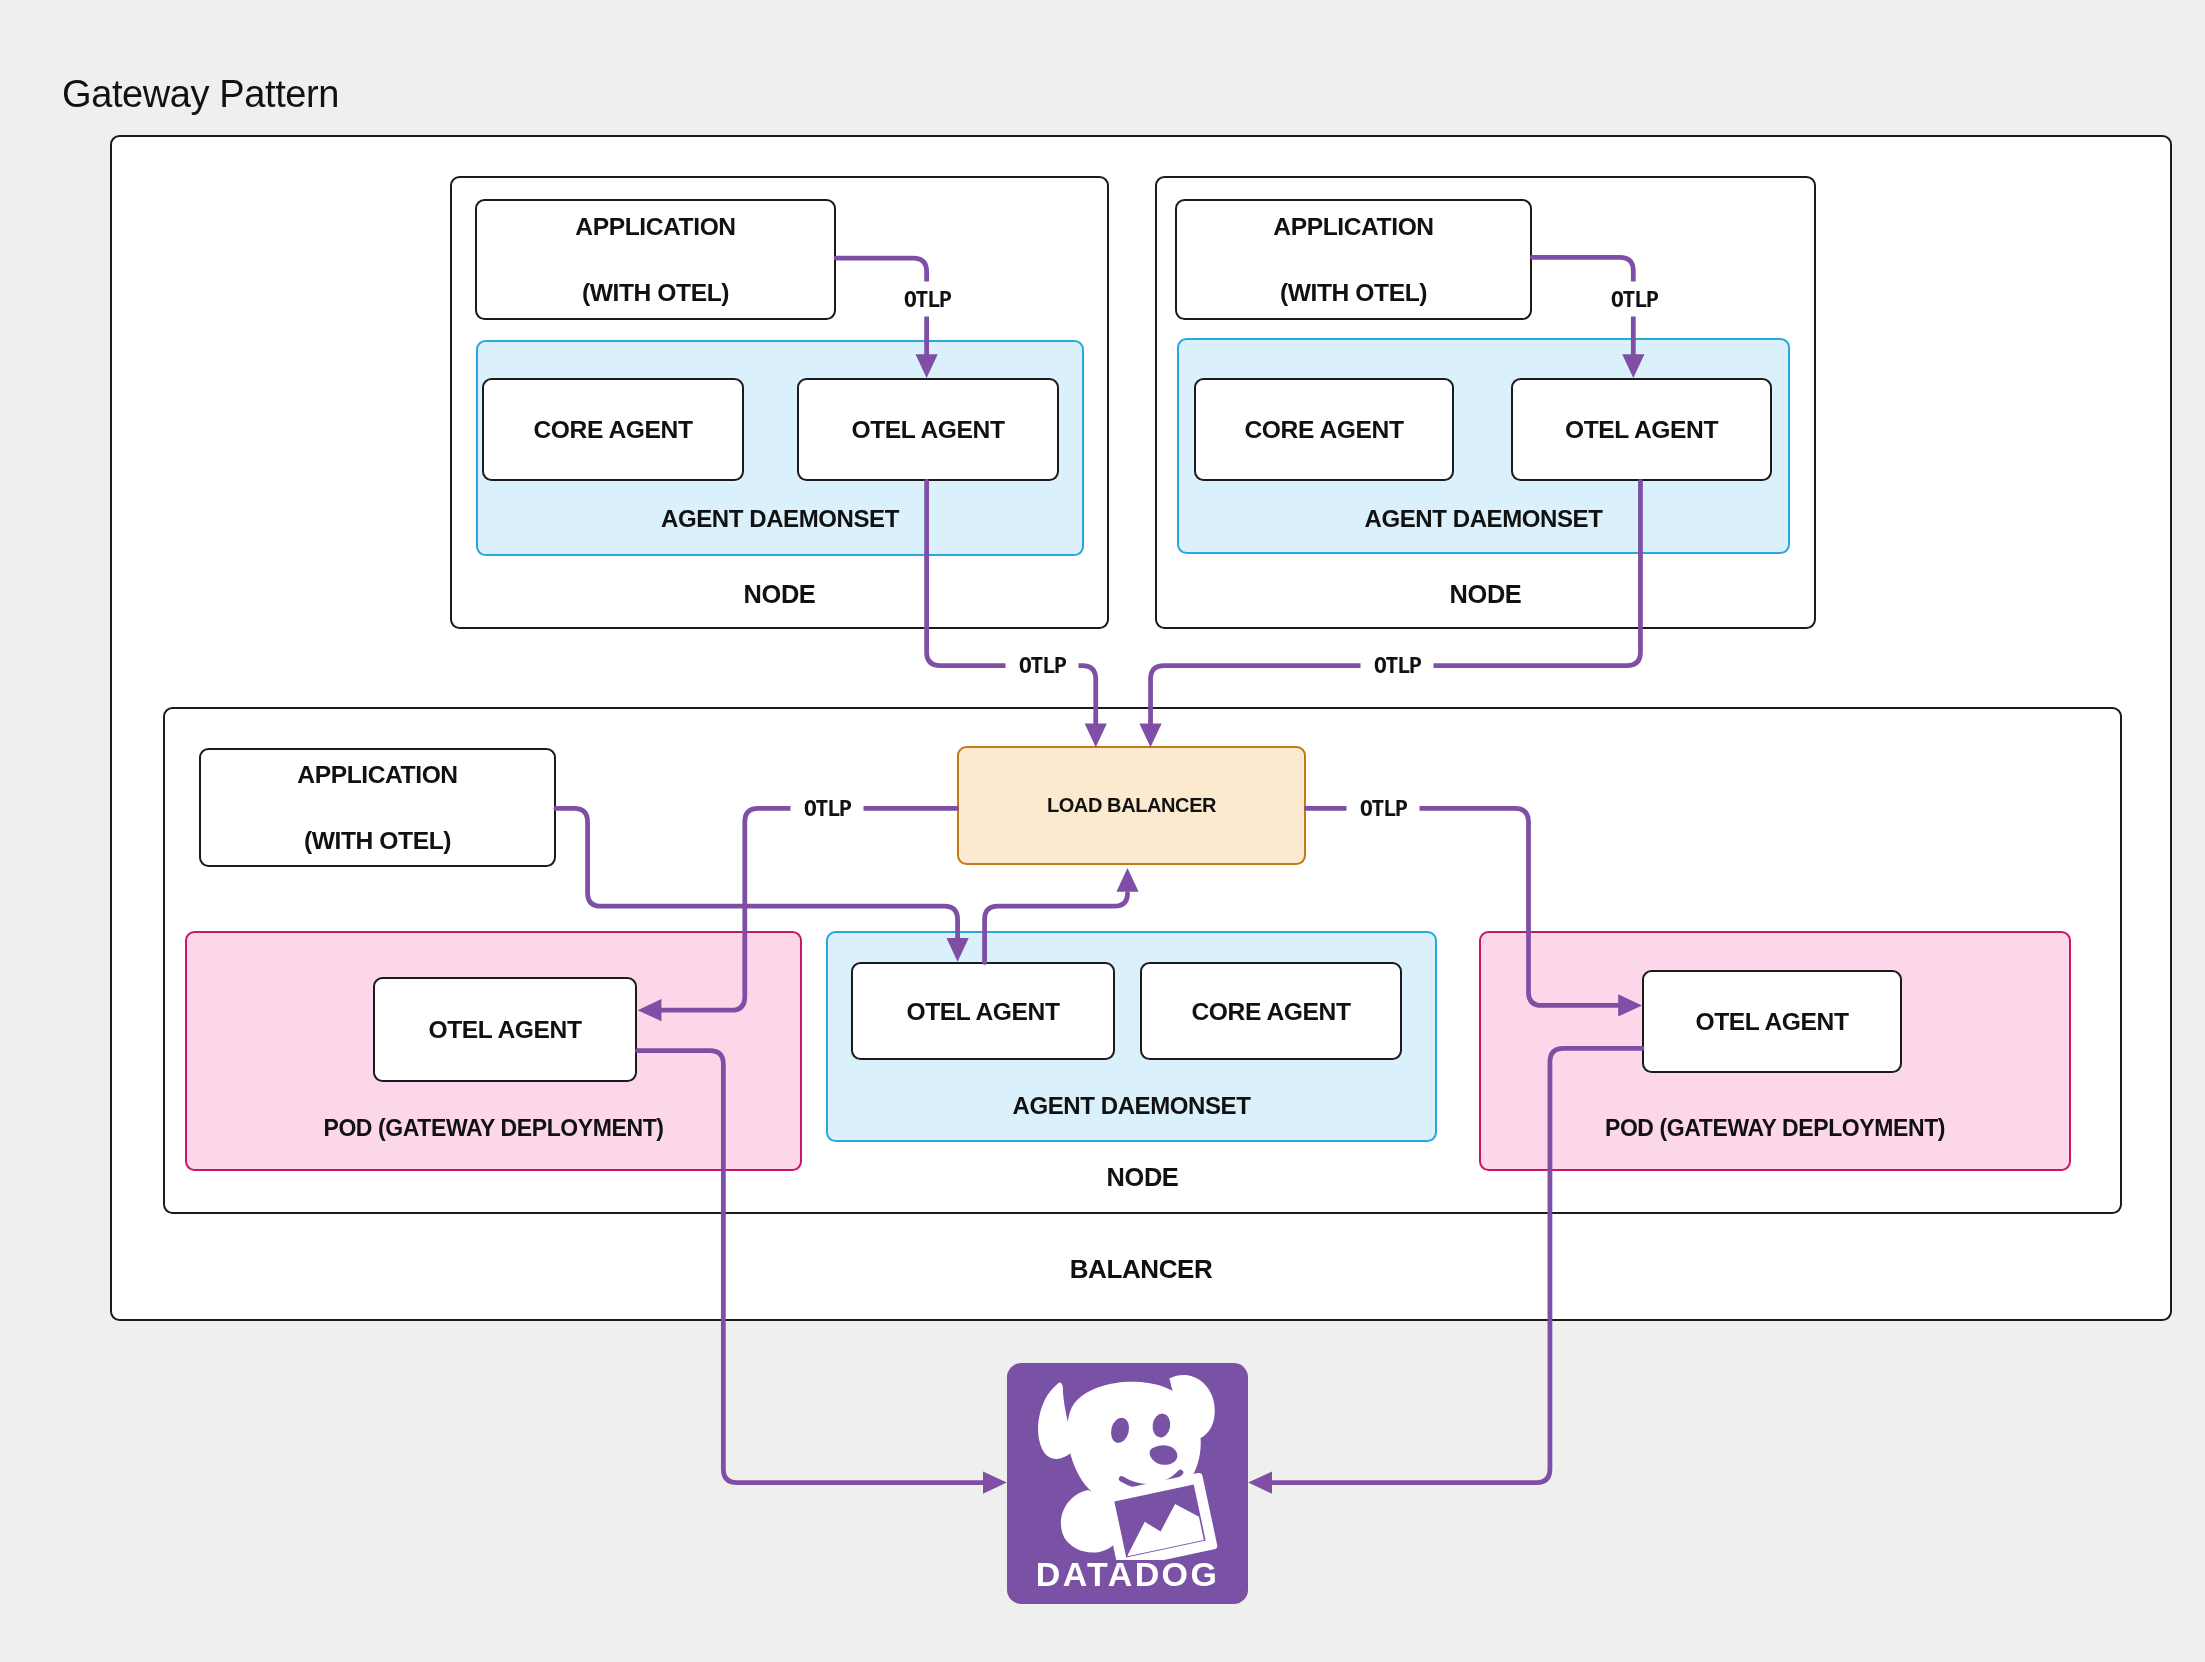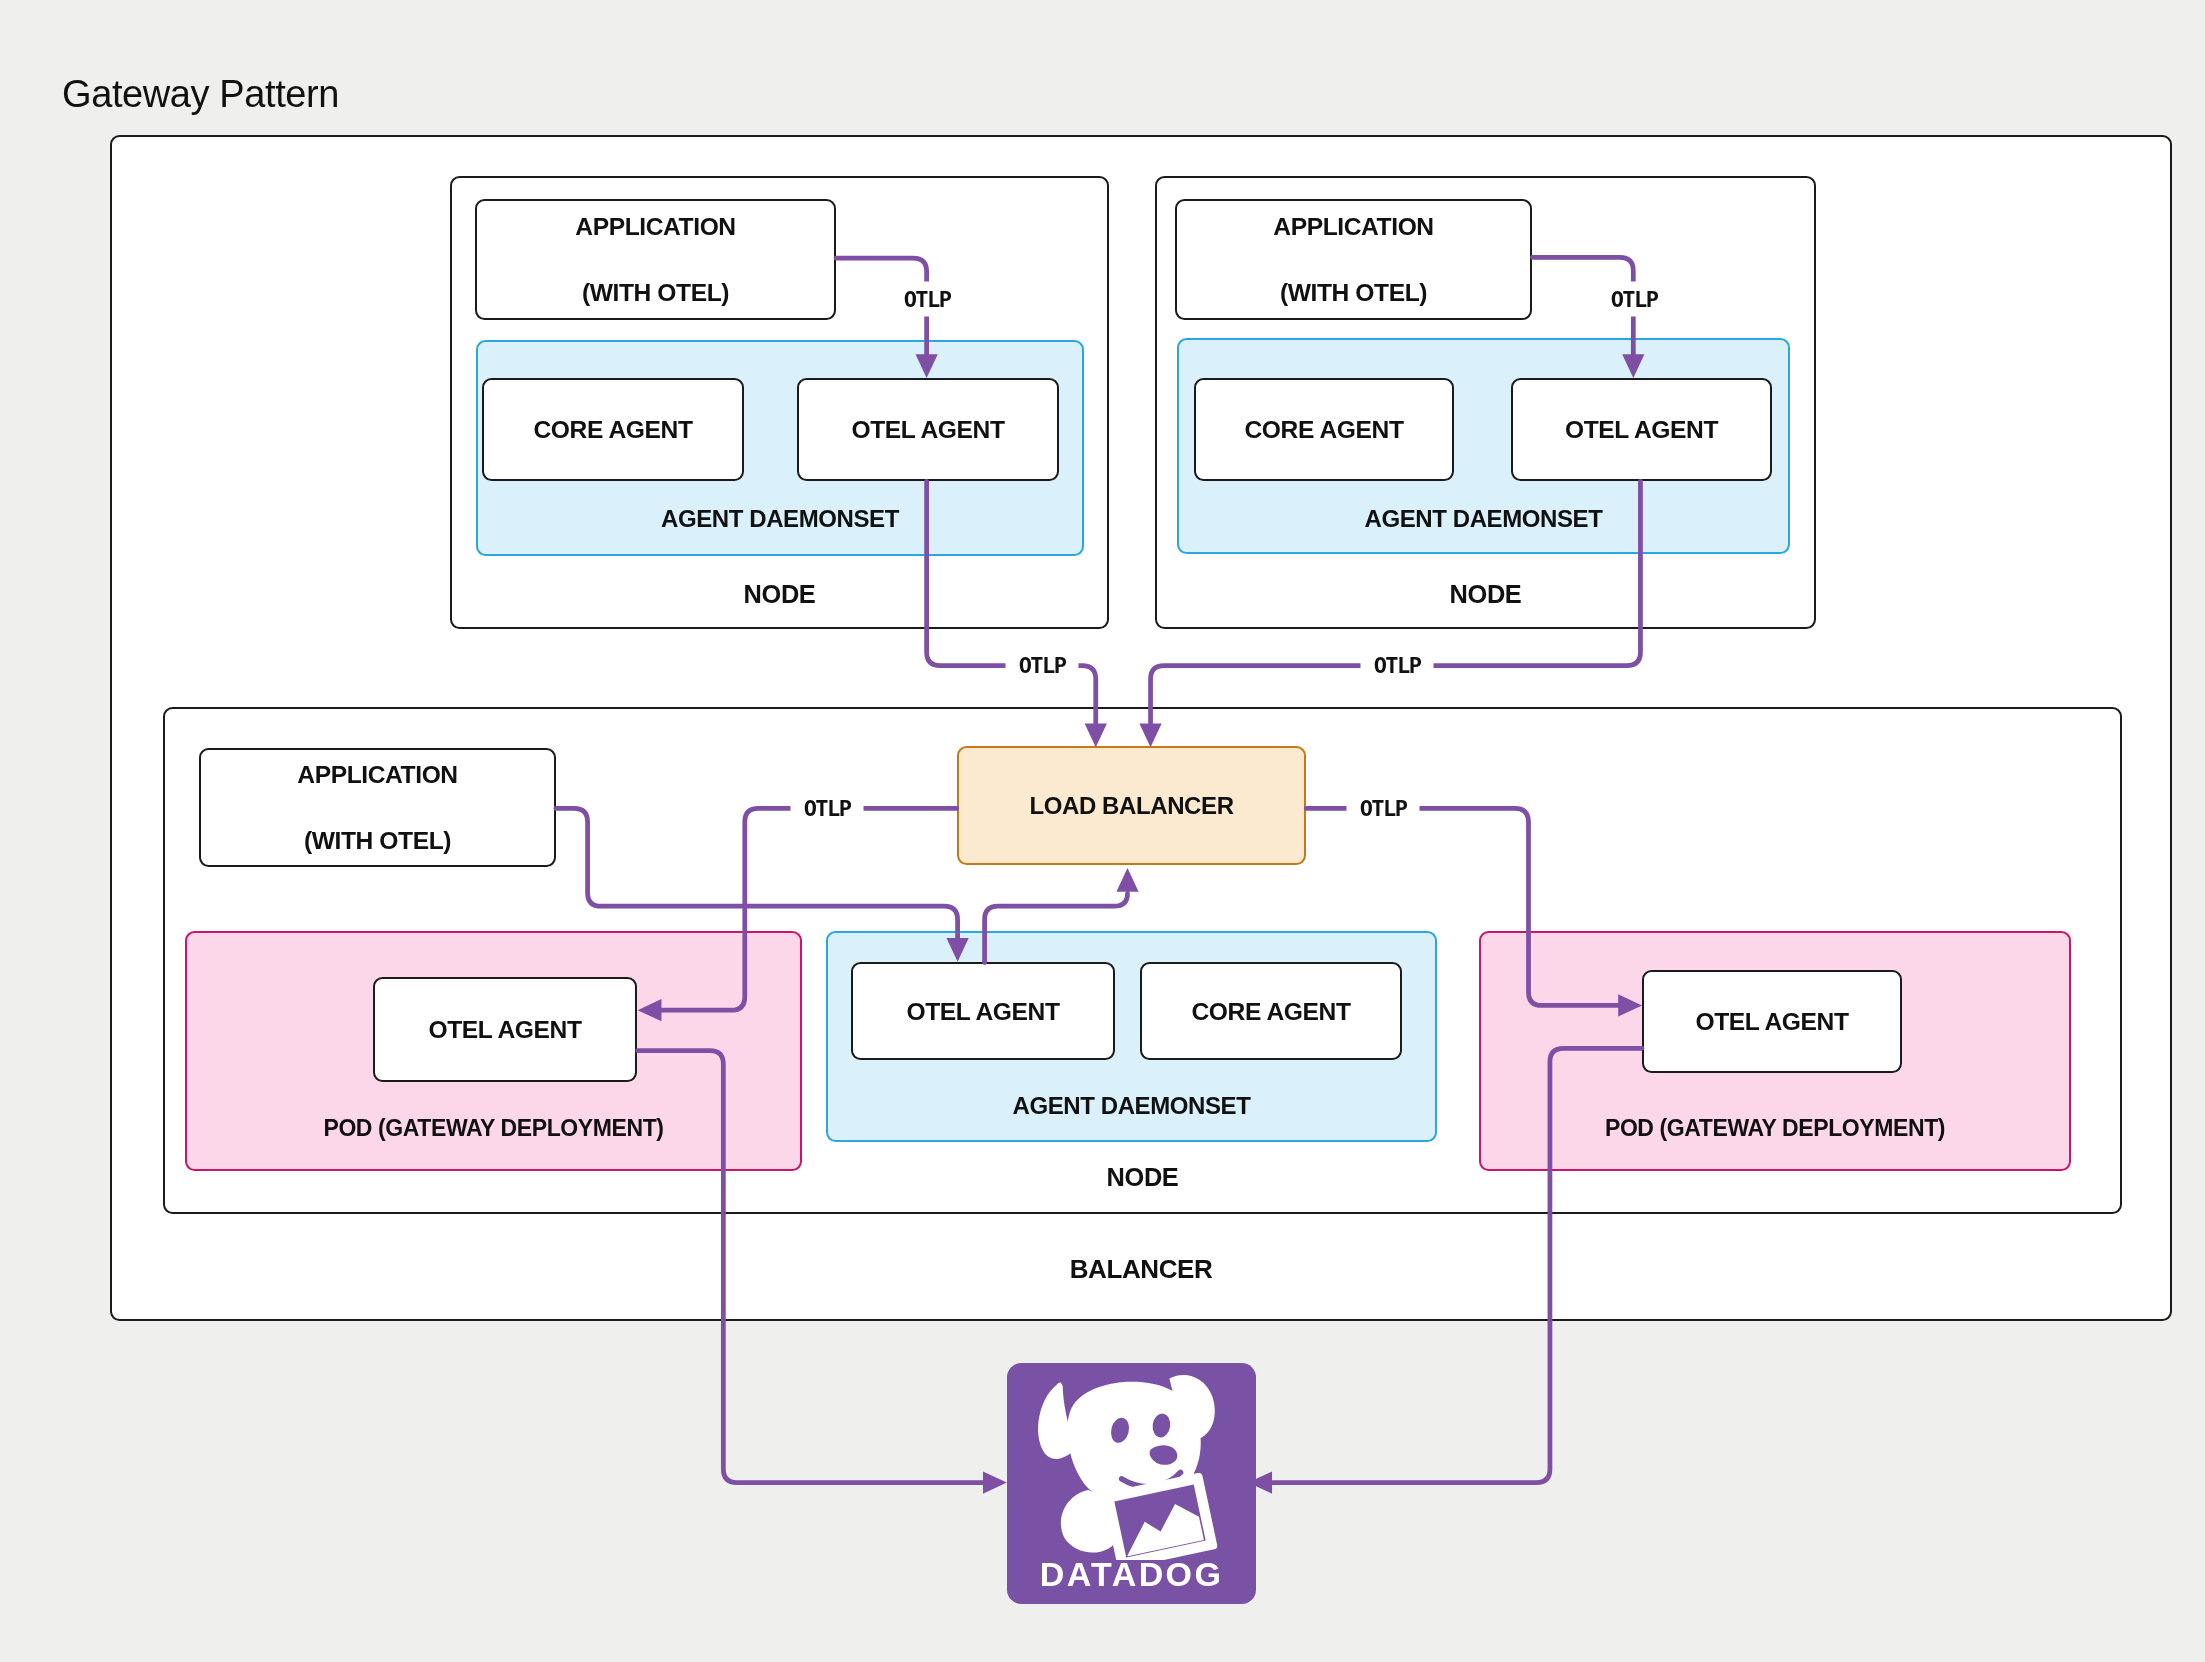--- a/index.html
+++ b/index.html
@@ -37,21 +37,21 @@
     position:absolute;width:73px;height:35px;transform:translate(-50%,-50%);
     display:flex;align-items:center;justify-content:center;background:var(--canvas);
     font-family:"DejaVu Sans Mono","Liberation Mono",monospace;
     font-size:22px;font-weight:700;color:var(--text);z-index:6;letter-spacing:-1.6px;
   }
   #wires{position:absolute;left:0;top:0;z-index:5;pointer-events:none;}
   #wires path{stroke:var(--connector-purple);stroke-width:6;fill:none;stroke-linecap:round;}
   #wires polygon{fill:var(--connector-purple);stroke:none;}
   .dd-logo{
     position:absolute;left:1007px;top:1363px;width:241px;height:241px;
-    background:var(--datadog-purple);border-radius:14.3px;z-index:4;padding-left:8px;
+    background:var(--datadog-purple);border-radius:14.3px;z-index:4;
   }
   .dd-word{
     position:absolute;left:0;right:0;top:192px;text-align:center;color:#fff;
     font-size:34px;font-weight:700;letter-spacing:2.4px;
   }
 </style>
 </head>
 <body>
 
 <div class="title">Gateway Pattern</div>
@@ -82,21 +82,21 @@
 <div class="box tile" style="left:1511px;top:378px;width:261px;height:103px;">OTEL AGENT</div>
 
 <div class="box" style="left:163px;top:707px;width:1959px;height:507px;"></div>
 <div class="caption" style="left:163px;width:1959px;top:1161px;font-size:25.4px;">NODE</div>
 
 <div class="box tile" style="left:199px;top:748px;width:357px;height:119px;">
   <span>APPLICATION</span>
   <span>(WITH OTEL)</span>
 </div>
 
-<div class="box lb tile" style="left:957px;top:746px;width:349px;height:119px;font-size:24px;">LOAD BALANCER</div>
+<div class="box lb tile" style="left:957px;top:746px;width:349px;height:119px;font-size:20px;">LOAD BALANCER</div>
 
 <div class="box pod" style="left:185px;top:931px;width:617px;height:240px;"></div>
 <div class="caption" style="left:185px;width:617px;top:1112px;font-size:23px;">POD (GATEWAY DEPLOYMENT)</div>
 <div class="box tile" style="left:373px;top:977px;width:264px;height:105px;">OTEL AGENT</div>
 
 <div class="box ds" style="left:826px;top:931px;width:611px;height:211px;"></div>
 <div class="caption" style="left:826px;width:611px;top:1090px;font-size:24px;">AGENT DAEMONSET</div>
 <div class="box tile" style="left:851px;top:962px;width:264px;height:98px;">OTEL AGENT</div>
 <div class="box tile" style="left:1140px;top:962px;width:262px;height:98px;">CORE AGENT</div>
 

